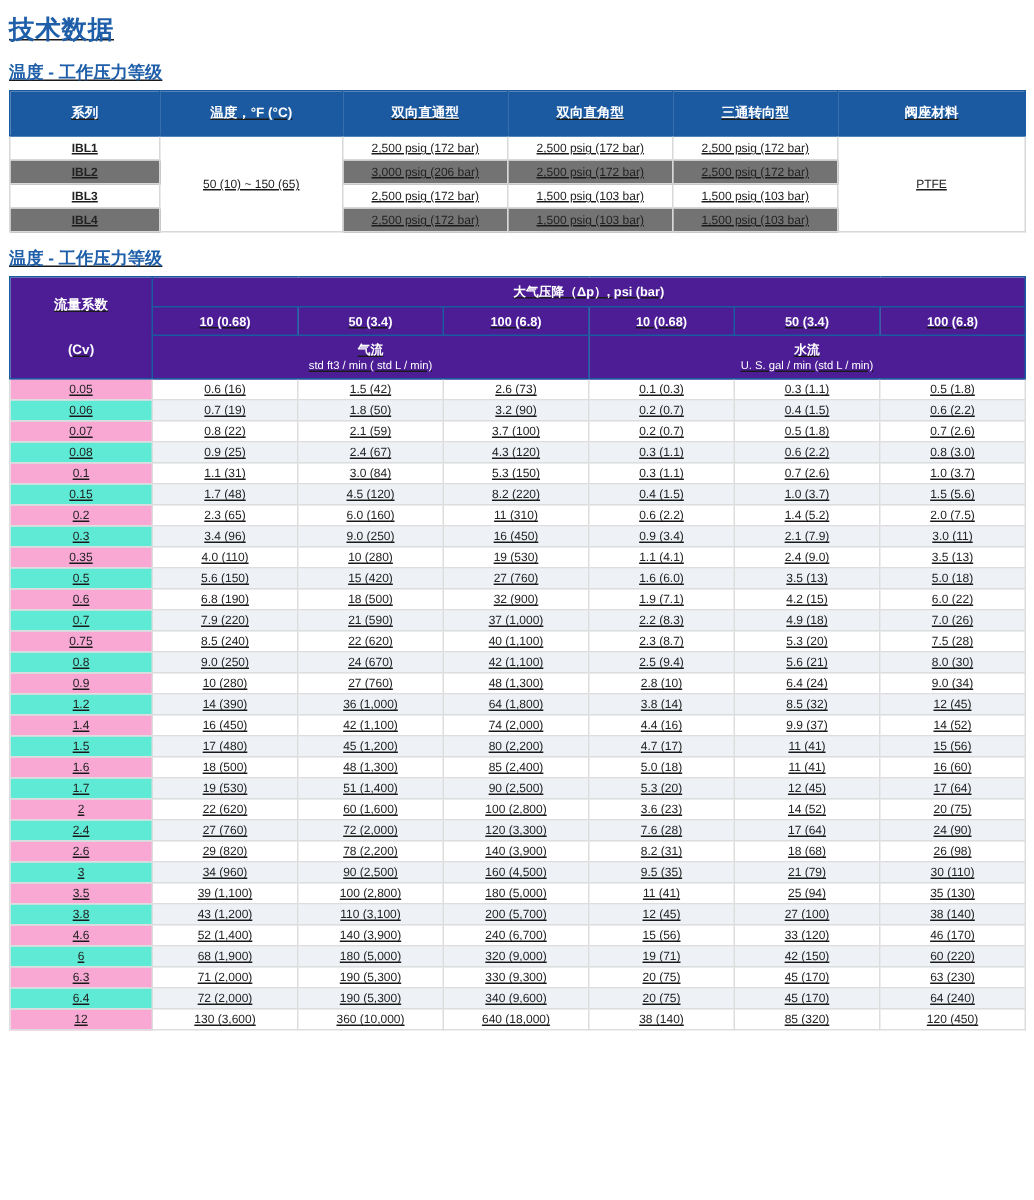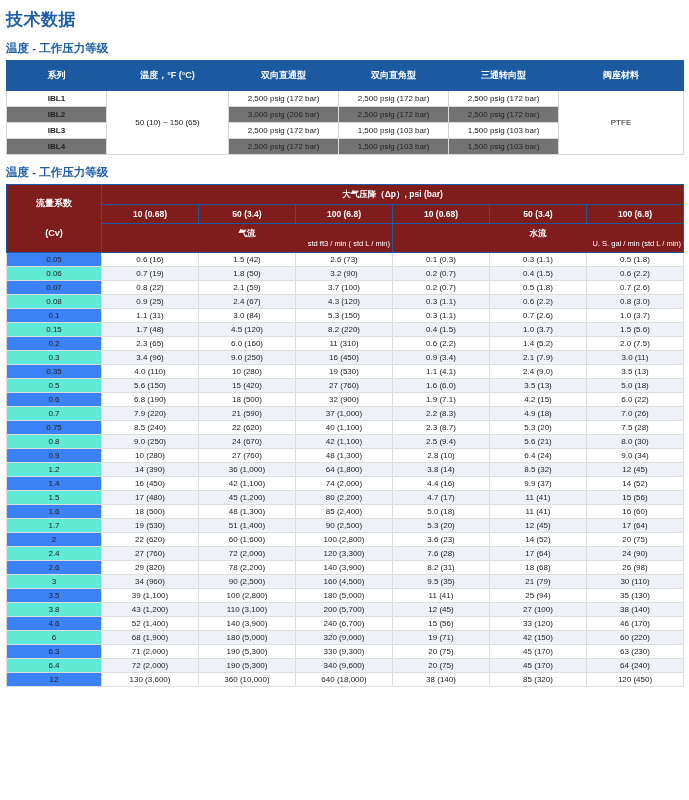--- a/index.html
+++ b/index.html
@@ -11,20 +11,21 @@
     width: 689px;
     height: 800px;
     font-family: "Liberation Sans", sans-serif;
     color: #1a1a1a;
     overflow: hidden;
   }
   .page {
     width: 689px;
     padding: 0;
     box-sizing: border-box;
+    text-decoration: underline;
   }
   .main-title {
     color: #1f5fa9;
     font-size: 17px;
     font-weight: bold;
     margin: 8px 0 4px 6px;
     letter-spacing: 0.5px;
   }
   .section-title {
     color: #1f5fa9;
@@ -60,49 +61,48 @@
   }
   .t1 tr.alt td {
     background: #737373;
   }
   .t1 td.series {
     font-weight: bold;
     font-size: 8px;
   }
   
   .t2 th {
-    background: #7f1d1d;
+    background: #4c1d95;
     color: #ffffff;
     font-size: 8.5px;
     font-weight: bold;
     padding: 4px 2px;
     border: 1px solid #1b5aa0;
     line-height: 1.25;
   }
   .t2 th.cv {
     font-size: 9px;
     margin-top: 38px;
   }
   .t2 th small {
     font-weight: normal;
     font-size: 7.5px;
     display: block;
-    text-align: right;
   }
   .t2 td {
     font-size: 8px;
     padding: 2px 2px;
     color: #222;
     border: 1px solid #dddddd;
   }
   .t2 tr.alt td {
     background: #eef2f7;
   }
   .t2 td.cvval {
-    background: #3b82f6;
+    background: #f9a8d4;
   }
   .t2 tr.alt td.cvval {
     background: #5eead4;
   }
 </style>
 </head>
 <body>
 
 <div class="page">
 

